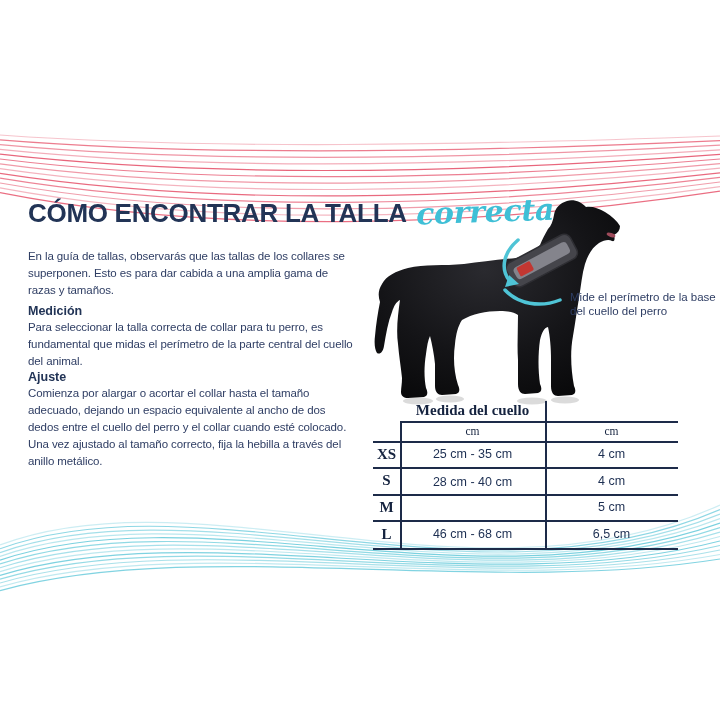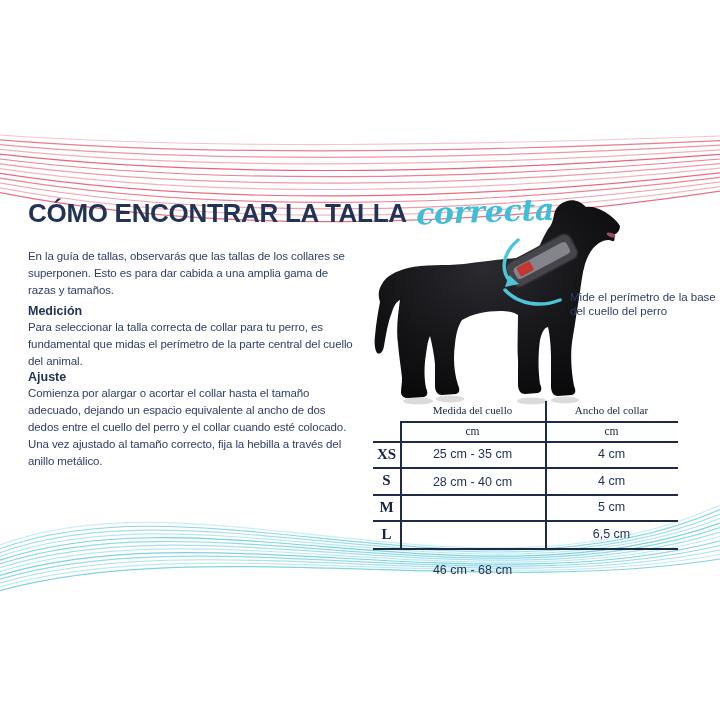--- a/index.html
+++ b/index.html
@@ -13,21 +13,21 @@
          font-size:30px;margin-left:9px;display:inline-block;transform:rotate(-2deg);}
   .body-text{font-size:11.5px;line-height:17px;letter-spacing:-0.1px;z-index:2;}
   .sec-head{font-size:12.5px;font-weight:bold;z-index:2;}
   .annot{left:570px;top:290px;width:152px;font-size:11.5px;line-height:14px;z-index:3;}
   #dog-wrap{left:368px;top:190px;width:280px;height:220px;z-index:1;}
   
   #size-table{left:356px;top:399px;width:324px;height:154px;z-index:3;}
   .tline{position:absolute;background:#1d2b49;}
   .cell{position:absolute;display:flex;align-items:center;justify-content:center;
         text-align:center;color:#15233f;}
-  .th{font-family:"Liberation Serif",serif;font-weight:normal;font-size:11px;}
+  .th{font-family:"Liberation Serif",serif;font-weight:bold;font-size:15px;}
   .unit{font-family:"Liberation Serif",serif;font-weight:normal;font-size:11.5px;}
   .size{font-family:"Liberation Serif",serif;font-weight:bold;font-size:15px;}
   .val{font-size:12.5px;color:#1d2f52;}
 </style>
 </head>
 <body>
 
 <div id="page">
 
   <svg id="waves" viewBox="0 0 720 720" xmlns="http://www.w3.org/2000/svg">
@@ -134,34 +134,33 @@
     <div class="tline" style="left:44px;top:22px;width:278px;height:2px;"></div>
     <div class="tline" style="left:17px;top:42px;width:305px;height:2px;"></div>
     <div class="tline" style="left:17px;top:68px;width:305px;height:2px;"></div>
     <div class="tline" style="left:17px;top:95px;width:305px;height:2px;"></div>
     <div class="tline" style="left:17px;top:121px;width:305px;height:2px;"></div>
     <div class="tline" style="left:17px;top:149px;width:305px;height:2px;"></div>
     <div class="tline" style="left:44px;top:22px;width:2px;height:129px;"></div>
     <div class="tline" style="left:189px;top:2px;width:2px;height:149px;"></div>
 
     <div class="cell th" style="left:44px;top:0;width:145px;height:22px;">Medida del cuello</div>
-    <div class="cell th" style="left:189px;top:0;width:133px;height:22px;">Ancho del collar</div>
 
     <div class="cell unit" style="left:44px;top:22px;width:145px;height:20px;">cm</div>
     <div class="cell unit" style="left:189px;top:22px;width:133px;height:20px;">cm</div>
 
     <div class="cell size" style="left:17px;top:42px;width:27px;height:26px;">XS</div>
     <div class="cell val" style="left:44px;top:42px;width:145px;height:26px;">25 cm - 35 cm</div>
     <div class="cell val" style="left:189px;top:42px;width:133px;height:26px;">4 cm</div>
 
     <div class="cell size" style="left:17px;top:68px;width:27px;height:27px;">S</div>
     <div class="cell val" style="left:44px;top:68px;width:145px;height:30px;">28 cm - 40 cm</div>
     <div class="cell val" style="left:189px;top:68px;width:133px;height:27px;">4 cm</div>
 
     <div class="cell size" style="left:17px;top:95px;width:27px;height:26px;">M</div>
     <div class="cell val" style="left:189px;top:95px;width:133px;height:26px;text-align:center;">5 cm</div>
 
     <div class="cell size" style="left:17px;top:121px;width:27px;height:28px;">L</div>
-    <div class="cell val" style="left:44px;top:121px;width:145px;height:28px;margin-top:36px;">46 cm - 68 cm</div>
+    <div class="cell val" style="left:44px;top:121px;width:145px;height:28px;">46 cm - 68 cm</div>
     <div class="cell val" style="left:189px;top:121px;width:133px;height:28px;">6,5 cm</div>
   </div>
 
 </div>
 
 </body></html>

